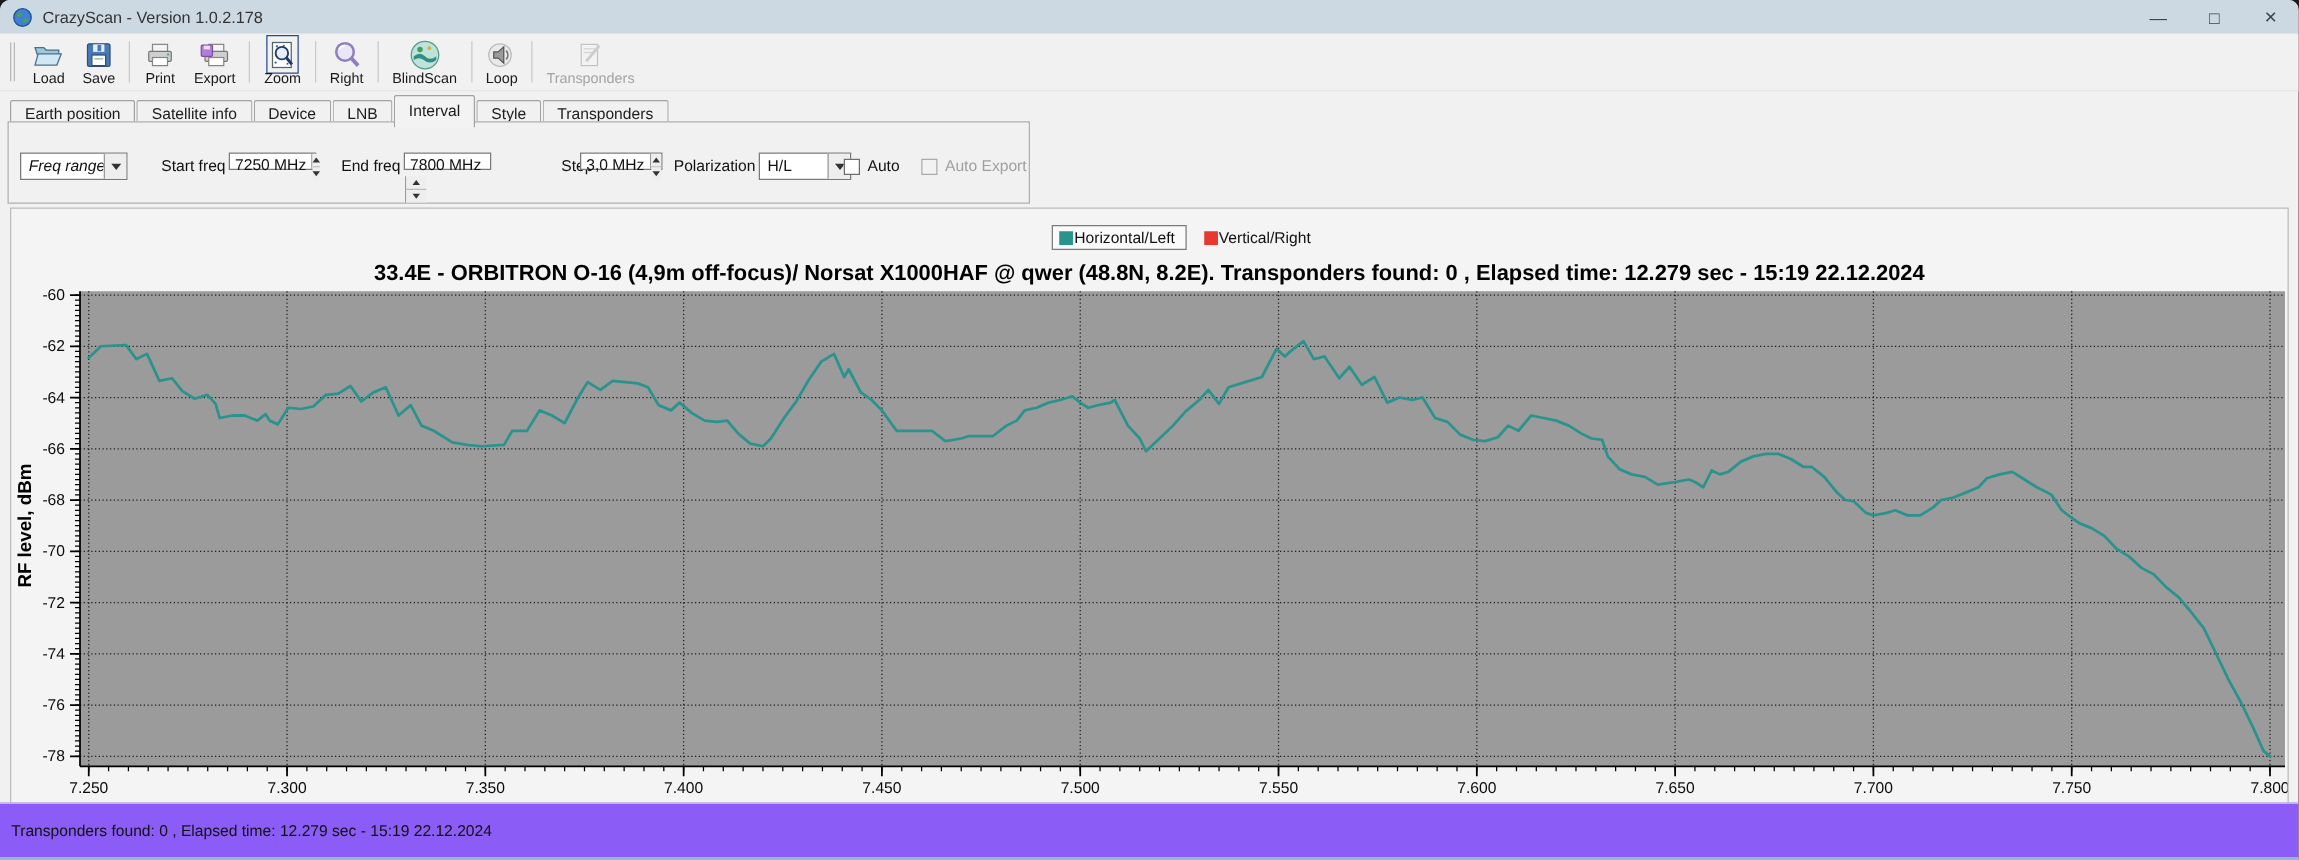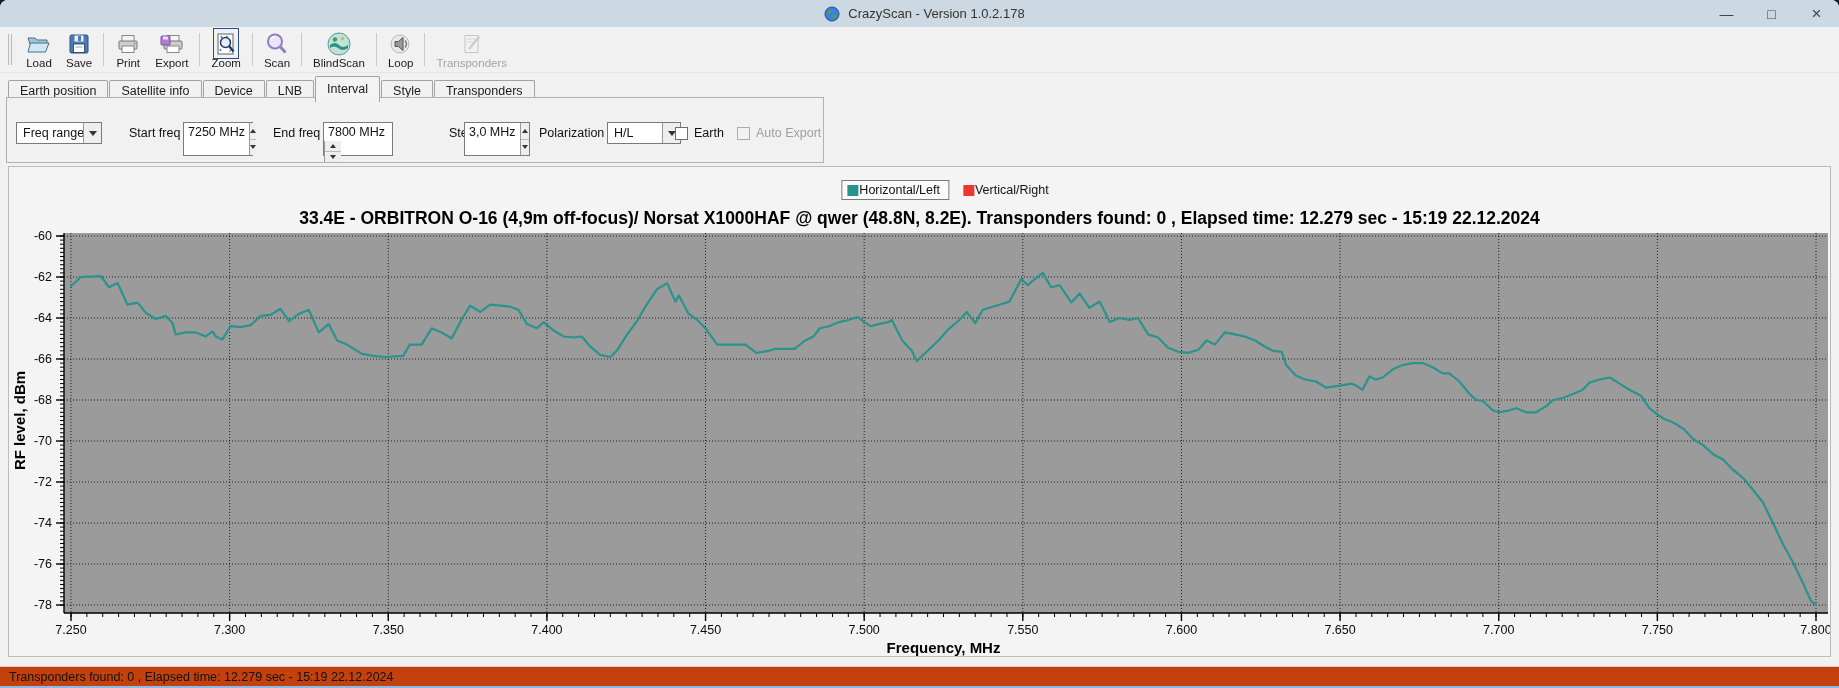--- a/index.html
+++ b/index.html
@@ -2,21 +2,21 @@
 <html><head>
 <meta charset="utf-8">
 <style>
   html,body{margin:0;padding:0;background:#1b1b1b;}
   *{box-sizing:border-box;}
   .window{position:relative;width:1839px;height:688px;background:#f1f1f1;
     border-radius:8px 8px 0 0;overflow:hidden;
     font-family:"Liberation Sans",sans-serif;color:#111;}
   
   .titlebar{position:absolute;top:0;left:0;right:0;height:27px;background:#ccd9e2;
-    display:flex;align-items:center;justify-content:center;}
+    display:flex;align-items:center;}
   .titlebar .app-icon{margin:0 8px 0 10px;display:flex;}
   .titlebar .title{font-size:13px;color:#333;}
   .win-btns{position:absolute;right:0;top:0;height:27px;display:flex;}
   .win-btn{width:45px;height:27px;display:flex;align-items:center;justify-content:center;
     font-size:14px;color:#444;}
   .win-btn.close{font-size:17px;}
   
   .toolbar{position:absolute;top:27px;left:0;right:0;height:46px;background:#f1f1f1;
     display:flex;align-items:stretch;padding:1px 0 1px 6px;border-bottom:1px solid #e6e6e6;}
   .grip{width:4px;border-left:1px solid #b9b9b9;border-right:1px solid #b9b9b9;margin:6px 7px 6px 2px;}
@@ -35,21 +35,21 @@
   .tab.active{background:#f3f3f3;padding-top:5px;padding-bottom:6px;position:relative;z-index:3;}
   .tabpanel{position:absolute;top:97px;left:6px;width:818px;height:66px;
     border:1px solid #b0b0b0;background:#f1f1f1;}
   .clabel{position:absolute;font-size:12.5px;color:#111;white-space:nowrap;}
   .combo{position:absolute;display:flex;border:1px solid #7a7a7a;background:#fff;height:22px;
     align-items:center;font-size:12.5px;}
   .combo .ctxt{flex:1;padding:0 6px;white-space:nowrap;overflow:hidden;}
   .combo .cbtn{width:18px;align-self:stretch;background:#eee;border-left:1px solid #9a9a9a;
     display:flex;align-items:center;justify-content:center;}
   .combo .cbtn:after{content:"";border:4px solid transparent;border-top:5px solid #333;margin-top:5px;}
-  .spin{position:absolute;display:flex;border:1px solid #7a7a7a;background:#fff;height:34px;
+  .spin{position:absolute;display:flex;border:1px solid #7a7a7a;background:#fff;height:14px;
     font-size:12.5px;}
   .spin .stxt{flex:1;padding:2px 4px;white-space:nowrap;}
   .spin .ud{width:17px;display:flex;flex-direction:column;border-left:1px solid #9a9a9a;}
   .spin .ud span{flex:1;background:#eee;display:flex;align-items:center;justify-content:center;}
   .spin .ud span:first-child{border-bottom:1px solid #bbb;}
   .spin .ud span:first-child:after{content:"";border:3px solid transparent;border-bottom:4px solid #333;margin-bottom:3px;}
   .spin .ud span:last-child:after{content:"";border:3px solid transparent;border-top:4px solid #333;margin-top:3px;}
   .check{position:absolute;display:flex;align-items:center;gap:6px;font-size:12.5px;}
   .check .box{width:13px;height:13px;border:1px solid #6e6e6e;background:#fff;}
   .check.disabled{color:#9f9f9f;}
@@ -60,21 +60,21 @@
   .legend{position:absolute;top:13px;left:936px;transform:translateX(-50%);display:flex;
     align-items:center;font-size:12.5px;z-index:5;}
   .legend .litem{display:flex;align-items:center;gap:1px;}
   .legend .litem.boxed{border:1px solid #7a7a7a;padding:2px 8px 2px 5px;background:#fafafa;}
   .legend .sw{width:11px;height:11px;}
   .legend .l2{margin-left:14px;}
   .chart-title{position:absolute;top:41px;left:0;right:0;text-align:center;font-weight:bold;
     font-size:17.5px;color:#000;white-space:nowrap;z-index:4;}
   #chart-svg{position:absolute;left:0;top:0;}
   
-  .statusbar{position:absolute;left:0;right:0;bottom:2px;height:20px;background:#c2410c;
+  .statusbar{position:absolute;left:0;right:0;bottom:2px;height:44px;background:#8b5cf6;
     border-top:1px solid #d4d4d4;display:flex;align-items:center;padding-left:9px;
     font-size:12.5px;color:#111;}
   .bottom-accent{position:absolute;bottom:0;left:0;right:0;height:2px;background:#8fb8e6;}
 </style>
 </head>
 <body>
 
 <div class="window">
 
   <div class="titlebar">
@@ -163,21 +163,21 @@
     <div class="tsep"></div>
 
     <div class="tbtn">
       <span class="ticon">
         <svg width="25" height="24" viewBox="0 0 25 24">
           <circle cx="11" cy="9.5" r="7" fill="#e9e4f6" fill-opacity="0.85" stroke="#8f7fc0" stroke-width="2"></circle>
           <path d="M6.5 7 Q8 4.5 11 4.5" stroke="#fff" fill="none" stroke-width="1.5"></path>
           <line x1="16" y1="14.5" x2="21.5" y2="20.5" stroke="#8f7fc0" stroke-width="3"></line>
         </svg>
       </span>
-      <span class="tlabel">Scan</span>
+      <span class="tlabel">Right</span>
     </div>
 
     <div class="tsep"></div>
 
     <div class="tbtn">
       <span class="ticon">
         <svg width="26" height="26" viewBox="0 0 26 26">
           <circle cx="13" cy="13" r="11" fill="#bfe2da" stroke="#5a9a8f"></circle>
           <path d="M4 14 Q9 10 13 14 Q17 18 22 14 L22 17 Q17 21 12 17 Q8 14 4 17 Z" fill="#2f8f83"></path>
           <circle cx="9" cy="8.5" r="2.2" fill="#3f9f5a"></circle>
@@ -219,21 +219,21 @@
     <div class="tab">Earth position</div>
     <div class="tab">Satellite info</div>
     <div class="tab">Device</div>
     <div class="tab">LNB</div>
     <div class="tab active">Interval</div>
     <div class="tab">Style</div>
     <div class="tab">Transponders</div>
   </div>
 
   <div class="tabpanel">
-    <div class="combo" style="left:9px;top:24px;width:86px;">
+    <div class="combo" style="left:9px;top:24px;width:86px;font-style:italic;">
       <span class="ctxt">Freq range</span>
       <span class="cbtn"></span>
     </div>
 
     <span class="clabel" style="left:122px;top:28px;">Start freq</span>
     <div class="spin" style="left:176px;top:24px;width:70px;">
       <span class="stxt">7250 MHz</span>
       <span class="ud">
           <span></span>
           <span></span>
@@ -259,21 +259,21 @@
     </div>
 
     <span class="clabel" style="left:532px;top:28px;">Polarization</span>
     <div class="combo" style="left:600px;top:24px;width:74px;">
       <span class="ctxt">H/L</span>
       <span class="cbtn"></span>
     </div>
 
     <label class="check" style="left:668px;top:28px;">
       <span class="box"></span>
-      <span>Earth</span>
+      <span>Auto</span>
     </label>
 
     <label class="check disabled" style="left:730px;top:28px;">
       <span class="box"></span>
       <span>Auto Export</span>
     </label>
   </div>
 
   <div class="chartpanel">
     <div class="legend">

